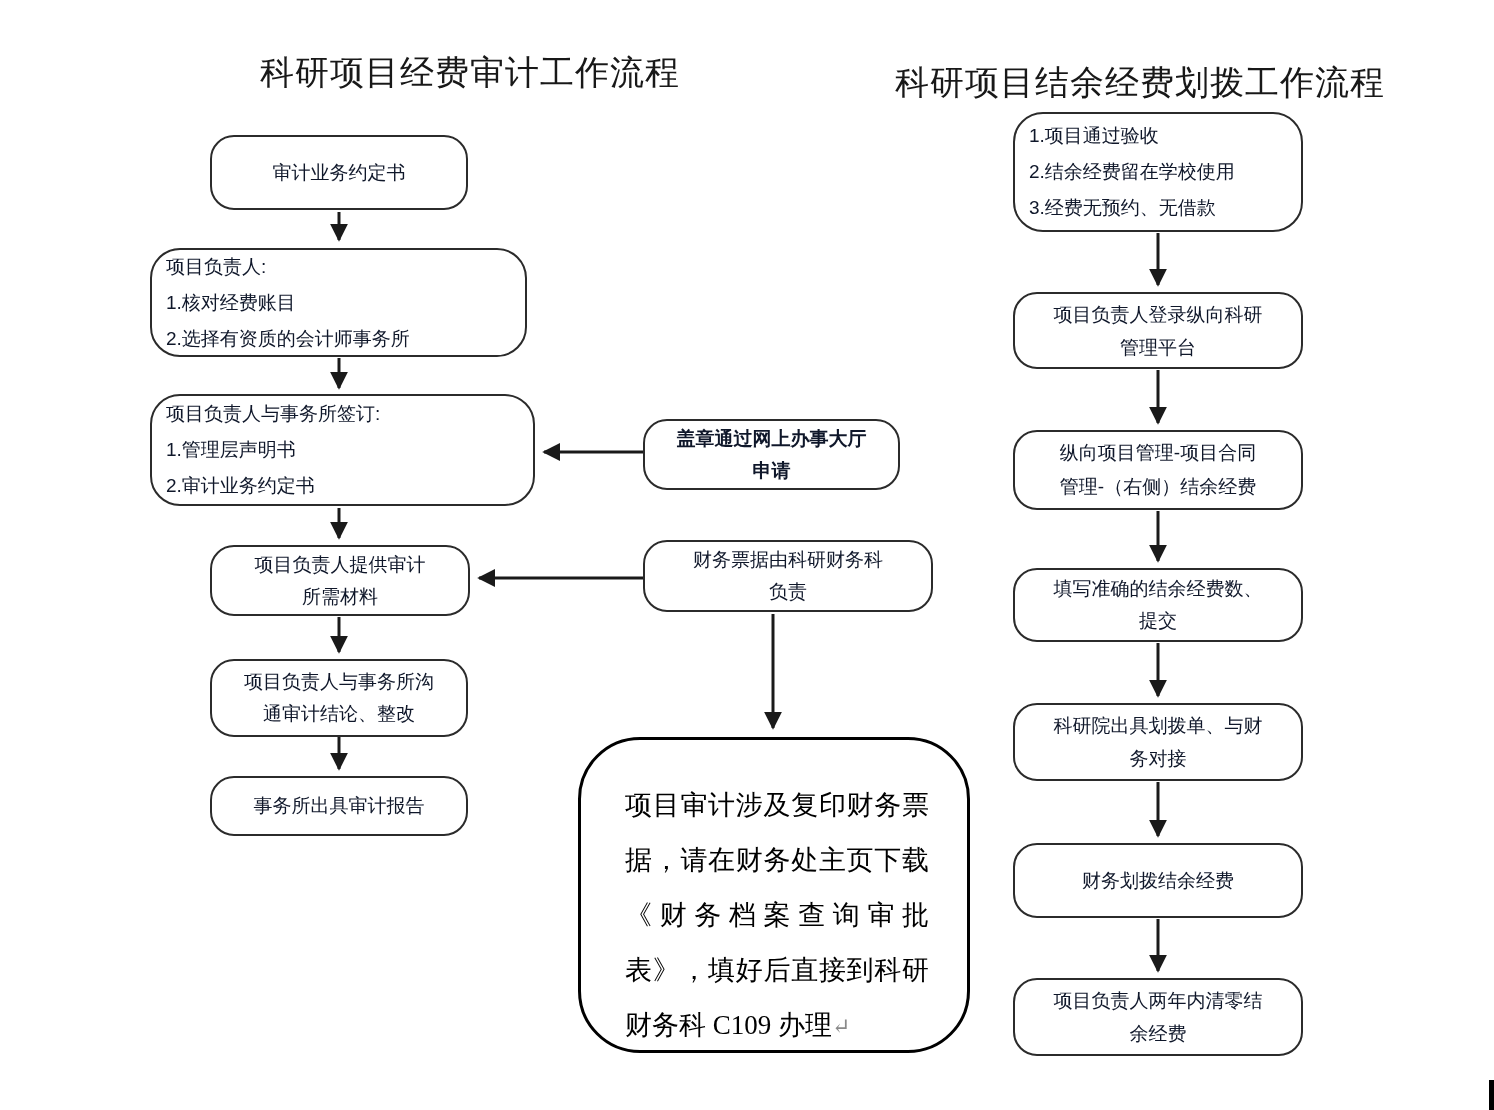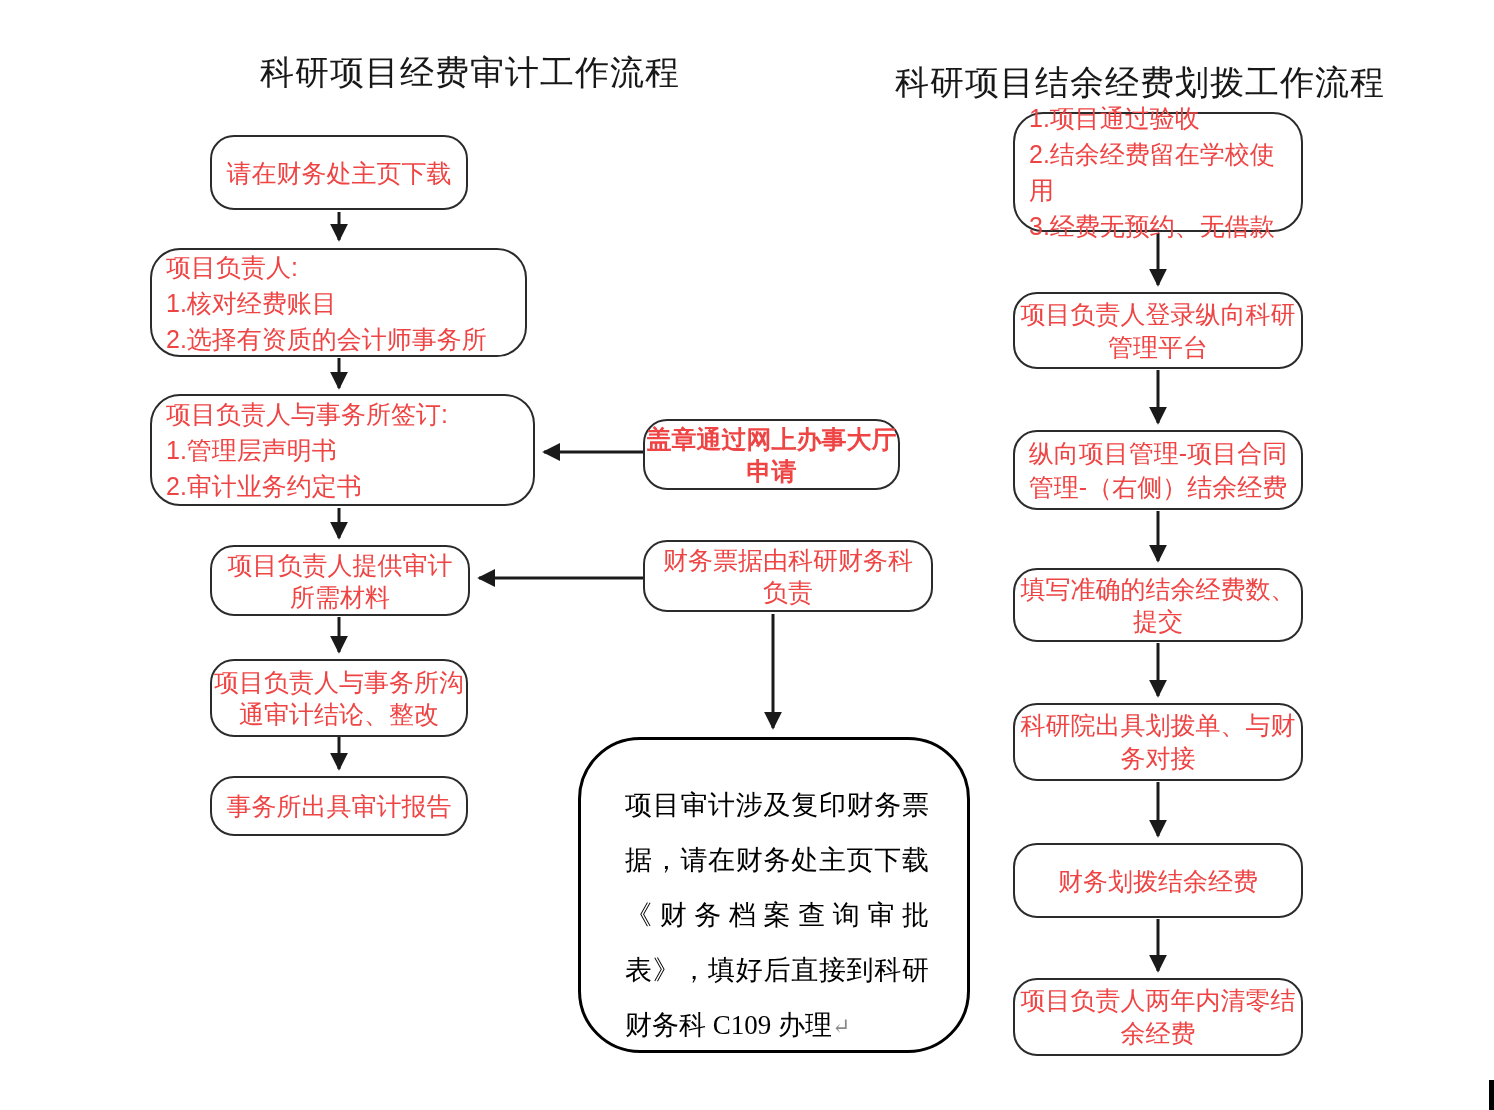--- a/index.html
+++ b/index.html
@@ -13,21 +13,21 @@
     position:absolute;font-size:34px;letter-spacing:1px;text-align:center;
     color:#181818;white-space:nowrap;
   }
   .t-left{left:235px;top:50px;width:470px;}
   .t-right{left:880px;top:52px;width:520px;margin-top:8px;}
   .node{
     position:absolute;box-sizing:border-box;background:#fff;
     border:2.5px solid #2b2b2b;border-radius:24px;
     display:flex;align-items:center;justify-content:center;
     text-align:center;white-space:pre-line;
-    font-size:25px;line-height:34px;color:#ef4444;
+    font-size:19px;line-height:34px;color:#0f172a;
   }
   .align-left{justify-content:flex-start;text-align:left;padding:6px 14px;line-height:36px;border-radius:30px;}
   .n-l1{left:210px;top:135px;width:258px;height:75px;}
   .n-l2{left:150px;top:248px;width:377px;height:109px;}
   .n-l3{left:150px;top:394px;width:385px;height:112px;}
   .n-l4{left:210px;top:545px;width:260px;height:71px;line-height:32px;}
   .n-l5{left:210px;top:659px;width:258px;height:78px;line-height:32px;}
   .n-l6{left:210px;top:776px;width:258px;height:60px;}
   .n-ma{left:643px;top:419px;width:257px;height:71px;line-height:32px;font-weight:bold;}
   .n-mb{left:643px;top:540px;width:290px;height:72px;line-height:32px;}
@@ -73,21 +73,21 @@
       <line x1="1158" y1="511" x2="1158" y2="561" marker-end="url(#ah)"></line>
       <line x1="1158" y1="643" x2="1158" y2="696" marker-end="url(#ah)"></line>
       <line x1="1158" y1="782" x2="1158" y2="836" marker-end="url(#ah)"></line>
       <line x1="1158" y1="919" x2="1158" y2="971" marker-end="url(#ah)"></line>
     </g>
   </svg>
 
   <div class="title t-left">科研项目经费审计工作流程</div>
   <div class="title t-right">科研项目结余经费划拨工作流程</div>
 
-  <div class="node n-l1">请在财务处主页下载</div>
+  <div class="node n-l1">审计业务约定书</div>
   <div class="node n-l2 align-left">项目负责人:
 1.核对经费账目
 2.选择有资质的会计师事务所</div>
   <div class="node n-l3 align-left">项目负责人与事务所签订:
 1.管理层声明书
 2.审计业务约定书</div>
   <div class="node n-l4">项目负责人提供审计
 所需材料</div>
   <div class="node n-l5">项目负责人与事务所沟
 通审计结论、整改</div>

